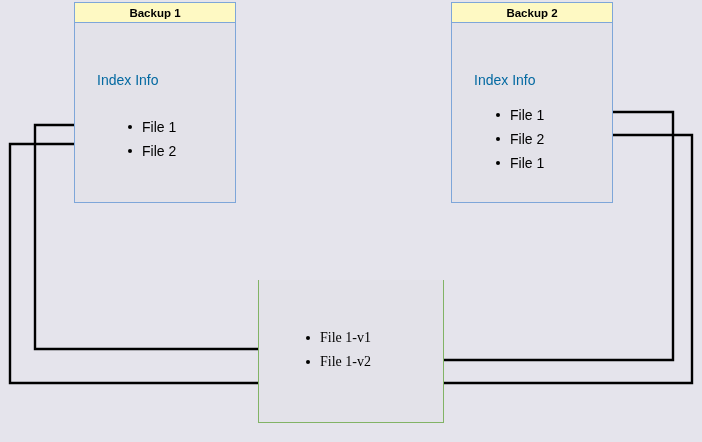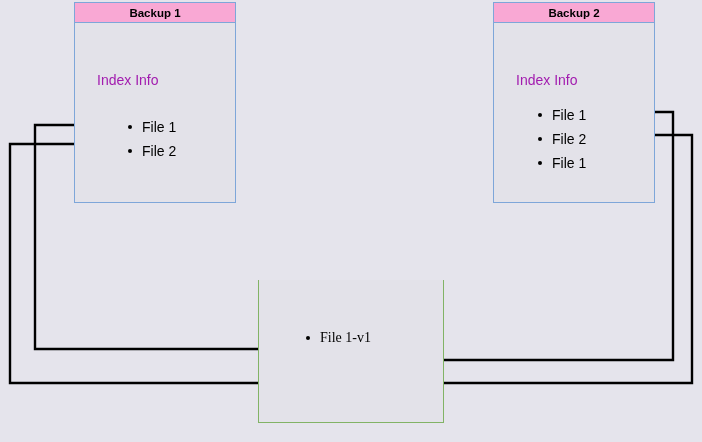--- a/index.html
+++ b/index.html
@@ -25,31 +25,31 @@
     height:21px;
   }
   .node-body{
     box-sizing:border-box;
     width:100%;
     position:relative;
     background:#e3e2e9;
   }
 
   
-  .blue .node-header{background:#f9a8d4;border:1px solid #7ea6d9;}
+  .blue .node-header{background:#fef9c3;border:1px solid #7ea6d9;}
   .blue .node-body{border:1px solid #7ea6d9;border-top:none;}
 
   
   .green .node-header{background:#d5e8d4;border:1px solid #82b366;}
   .green .node-body{border:1px solid #82b366;border-top:none;}
 
   .index-label{
     position:absolute;
     font-size:14px;
-    color:#a21caf;
+    color:#0369a1;
     white-space:nowrap;
   }
   .file-list{
     position:absolute;
     margin:0;
     padding:0;
     list-style:none;
   }
   .file-list li{
     font-size:14px;
@@ -93,35 +93,36 @@
     <div class="node-header">Backup 1</div>
     <div class="node-body" style="height:180px;">
       <div class="index-label" style="left:22px;top:49px;">Index Info</div>
       <ul class="file-list" style="left:51px;top:92px;">
         <li>File 1</li>
         <li>File 2</li>
       </ul>
     </div>
   </div>
 
-  <div class="node blue" style="left:493px;top:2px;width:162px;height:201px;">
+  <div class="node blue" style="left:451px;top:2px;width:162px;height:201px;">
     <div class="node-header">Backup 2</div>
     <div class="node-body" style="height:180px;">
       <div class="index-label" style="left:22px;top:49px;">Index Info</div>
       <ul class="file-list" style="left:42px;top:80px;">
         <li>File 1</li>
         <li>File 2</li>
         <li>File 1</li>
       </ul>
     </div>
   </div>
 
   <div class="node green" style="left:258px;top:280px;width:186px;height:164px;">
     <div class="node-body" style="height:143px;">
       <div class="file-list" style="position:absolute;left:45px;top:46px;">
         <ul class="file-list" style="position:relative;left:0;top:0;font-family:Liberation Serif, serif;">
           <li>File 1-v1</li>
+          <li>File 1-v2</li>
         </ul>
       </div>
     </div>
   </div>
 
 </div>
 
 </body></html>

